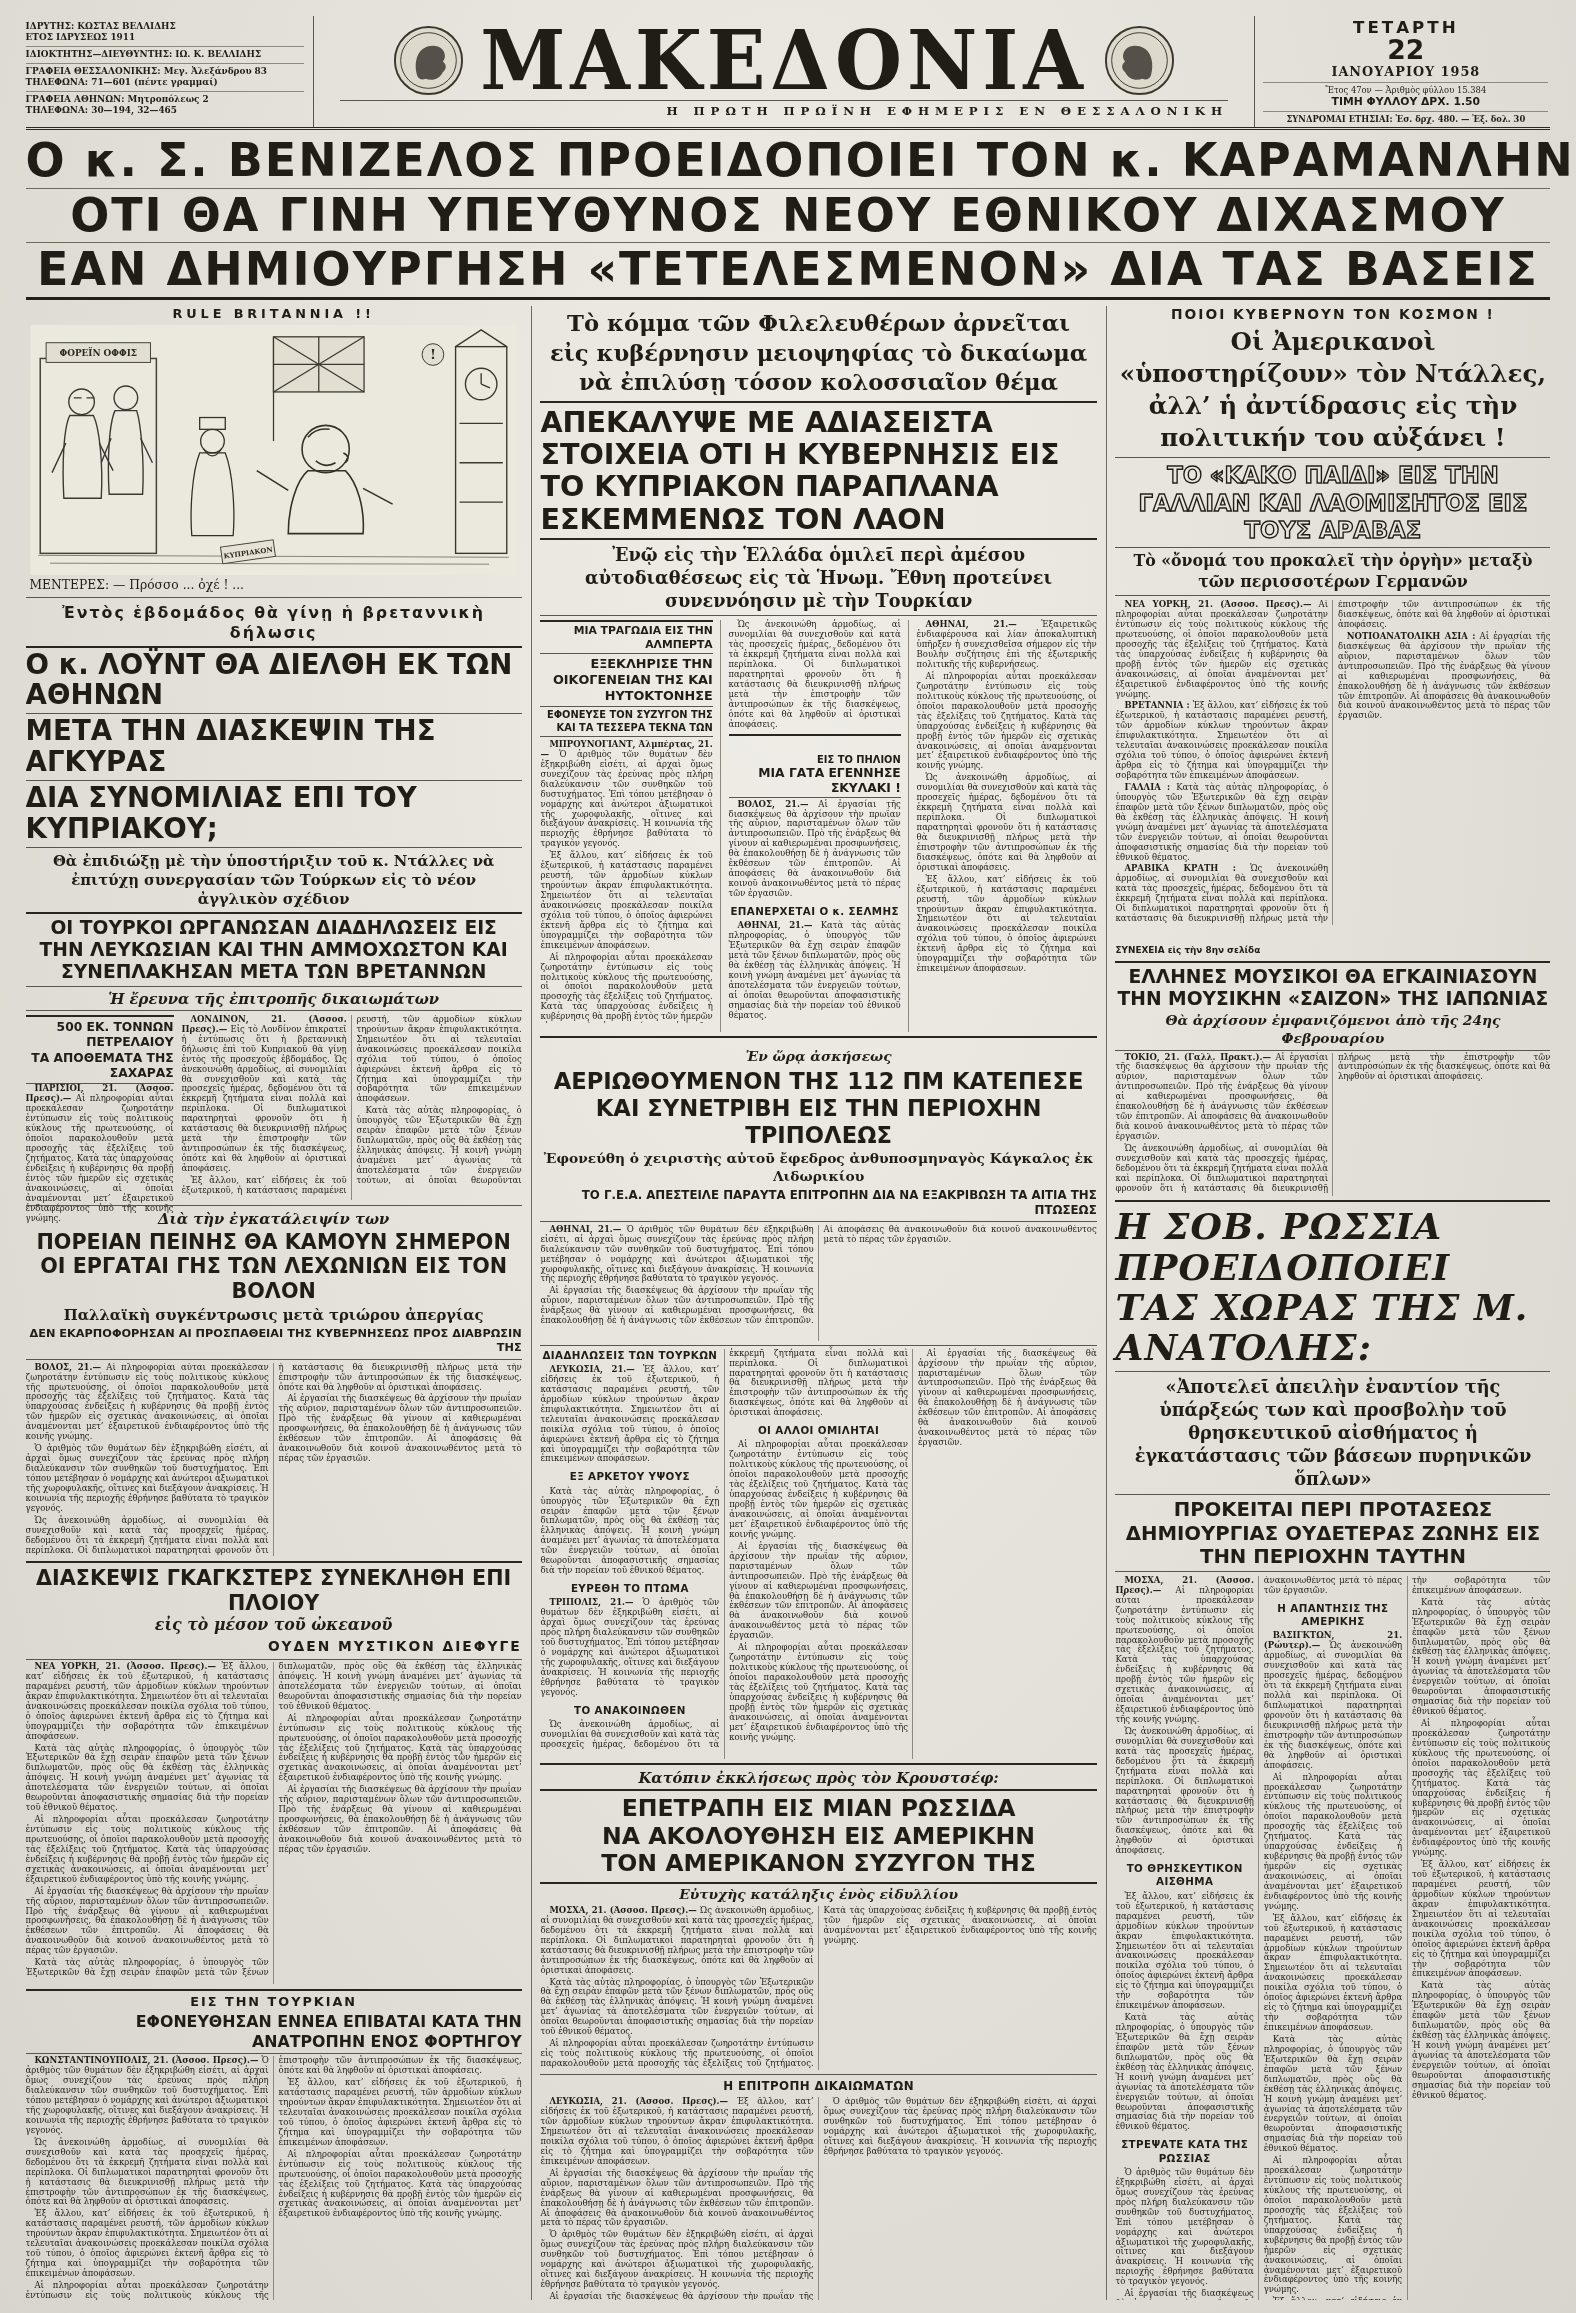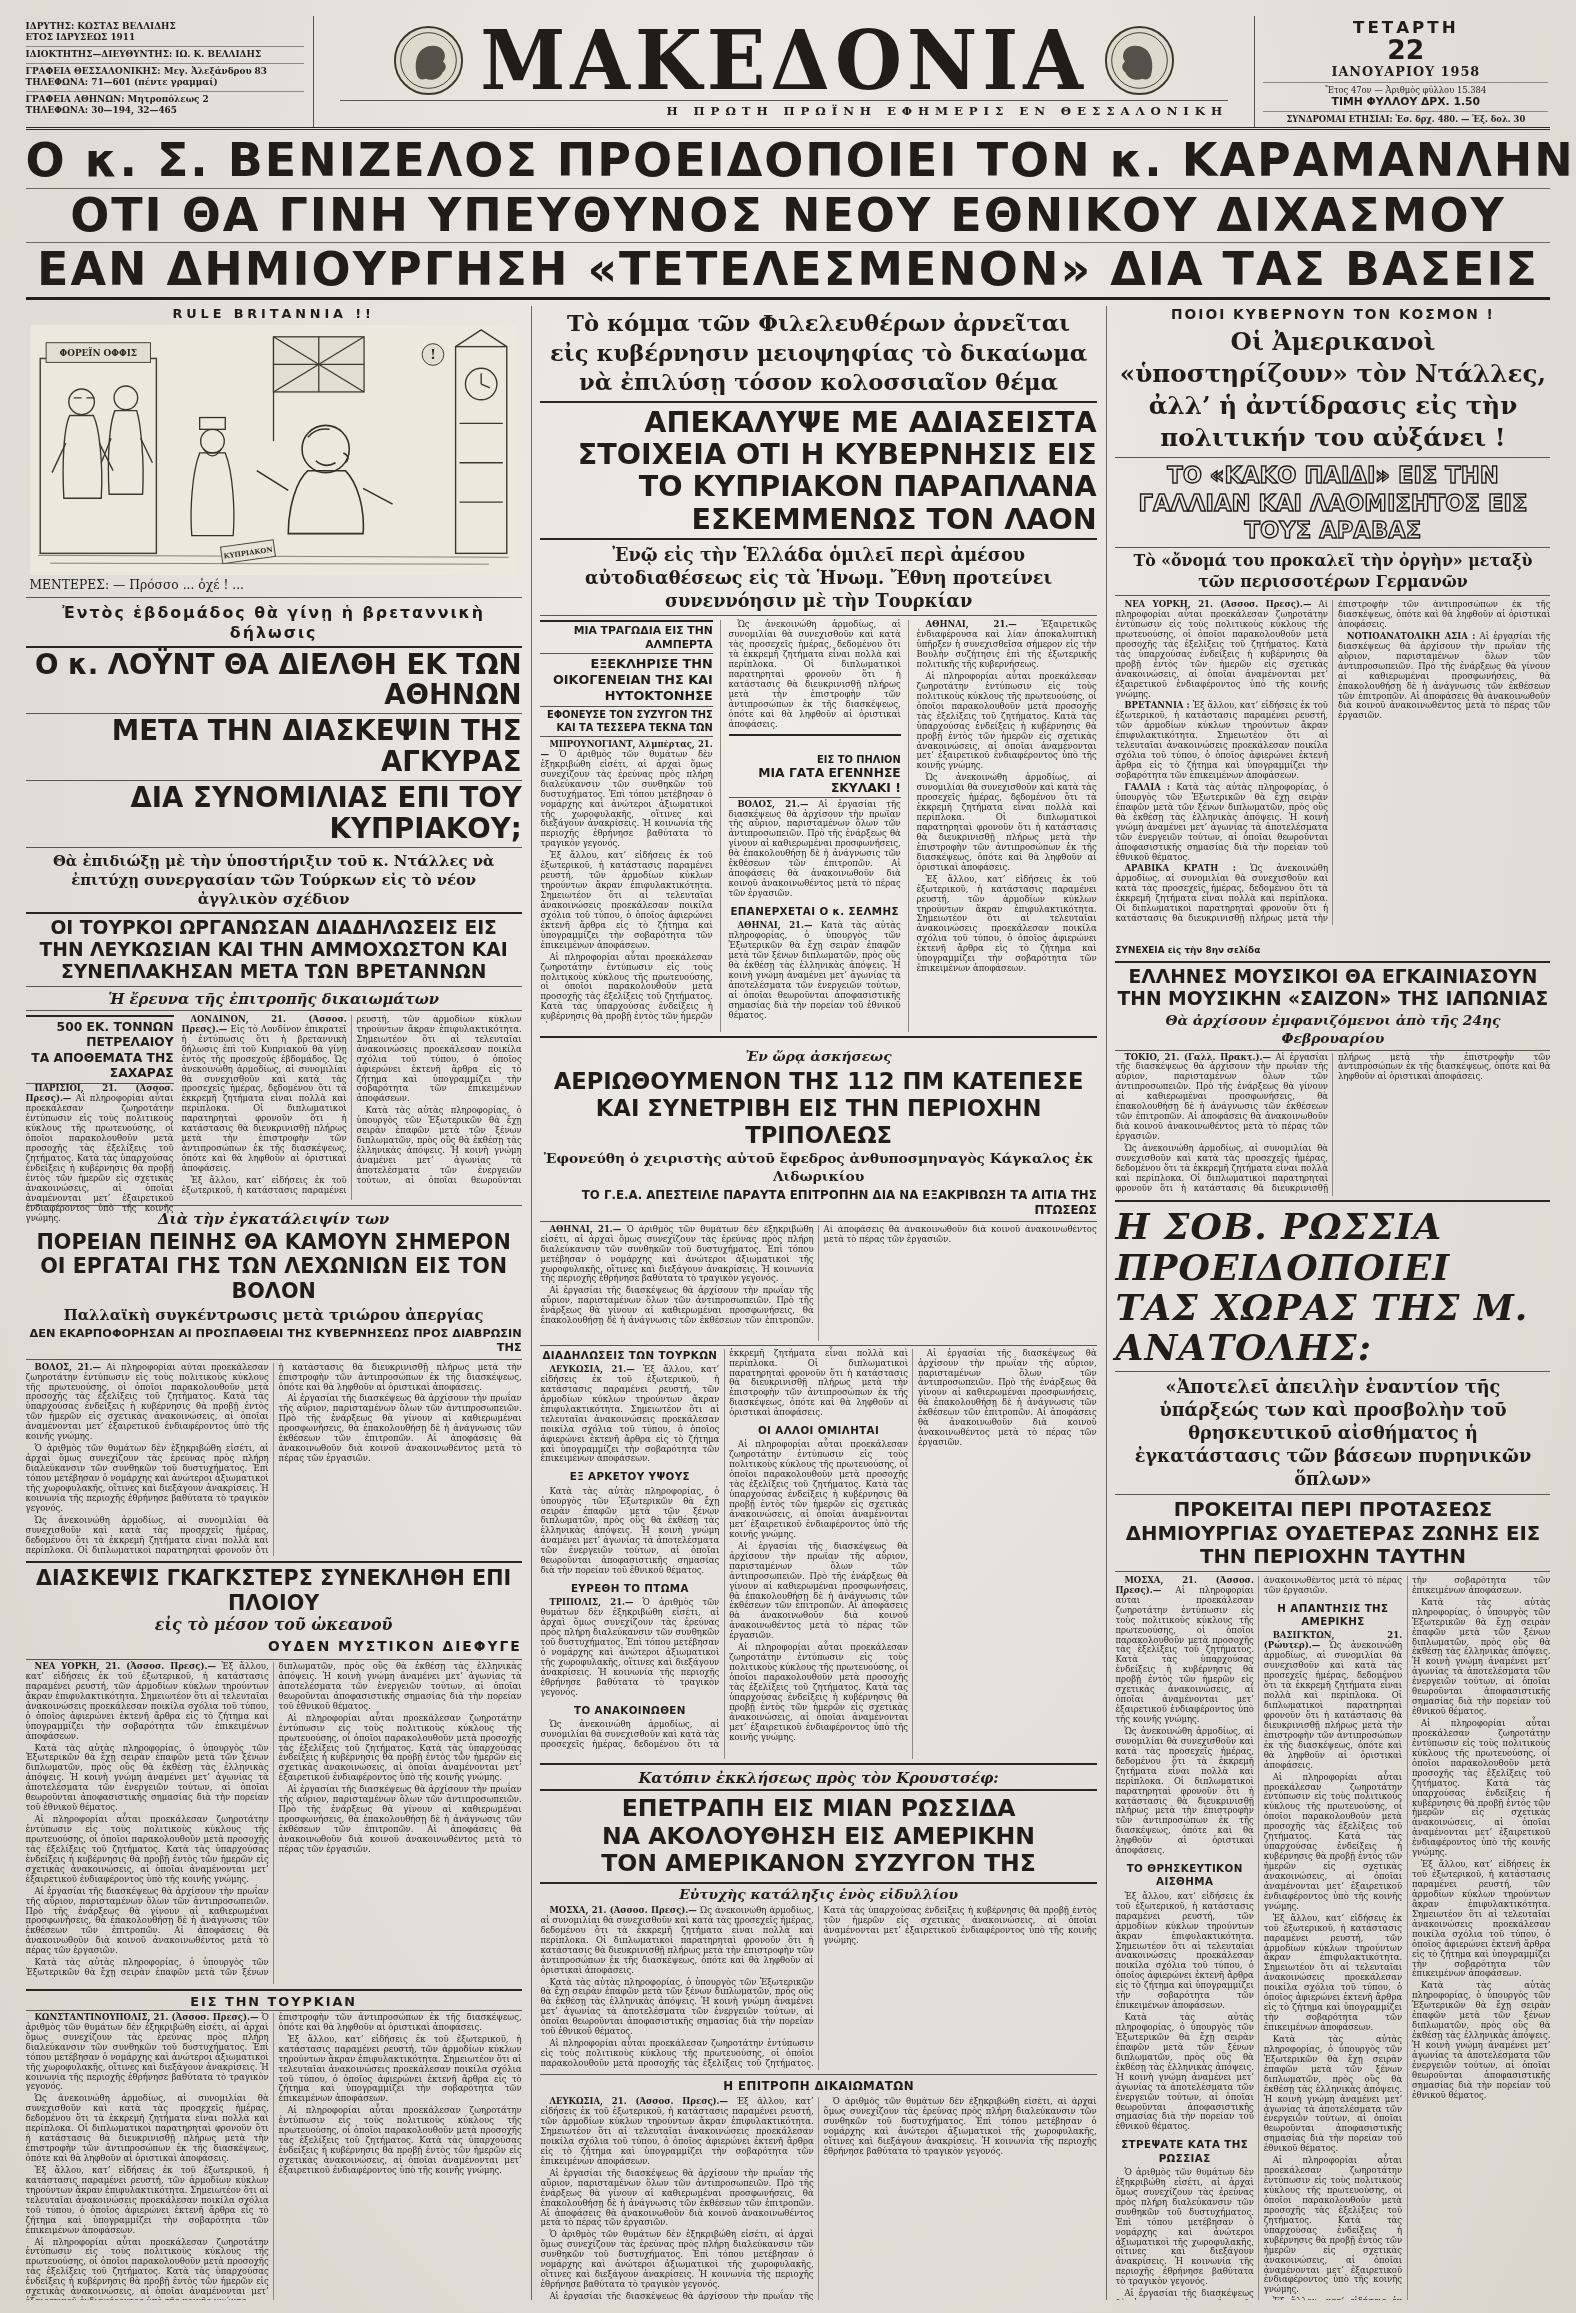--- a/index.html
+++ b/index.html
@@ -36,21 +36,21 @@
   .main{display:grid;grid-template-columns:506px 575px 1fr;height:1994px;overflow:hidden;margin-top:5.9px}
   .colL{border-right:1px solid #6e6a60;padding-right:8.9px;overflow:hidden}
   .colC{border-right:1px solid #6e6a60;padding:0 8.9px;overflow:hidden}
   .colR{padding-left:8.9px;overflow:hidden}
 
   .rule-t{border-top:1px solid #5a564c}
   .rule-b{border-bottom:1px solid #5a564c}
   .thick-t{border-top:2px solid #2a261f}
 
   .kick{font:bold 14.8px/1.25 "DejaVu Sans",sans-serif;text-align:center;letter-spacing:2px}
-  .h-xl{font:bold 27.6px/1.12 "DejaVu Sans",sans-serif;text-align:right}
+  .h-xl{font:bold 27.6px/1.12 "DejaVu Sans",sans-serif;text-align:left}
   .h-lg{font:bold 20.7px/1.18 "DejaVu Sans",sans-serif;text-align:center}
   .h-md{font:bold 14.8px/1.25 "DejaVu Sans",sans-serif;text-align:right}
   .deck-serif{font:bold 16.7px/1.3 "DejaVu Serif",serif;text-align:center}
   .ital{font-style:italic}
 
   .bt{font-size:8.5px;line-height:1.17;text-align:justify;text-indent:8.9px;margin-bottom:2px}
   .dl{font-weight:bold}
   .c1,.c2,.c3{overflow:hidden;column-fill:auto}
   .c2{columns:2;column-gap:9.9px;column-rule:1px solid #8d897e}
   .c3{columns:3;column-gap:9.9px;column-rule:1px solid #8d897e}
@@ -234,20 +234,21 @@
 
             <p class="bt">Κατὰ τὰς αὐτὰς πληροφορίας, ὁ ὑπουργὸς τῶν Ἐξωτερικῶν θὰ ἔχῃ σειρὰν ἐπαφῶν μετὰ τῶν ξένων διπλωματῶν, πρὸς οὓς θὰ ἐκθέσῃ τὰς ἑλληνικὰς ἀπόψεις. Ἡ κοινὴ γνώμη ἀναμένει μετ’ ἀγωνίας τὰ ἀποτελέσματα τῶν ἐνεργειῶν τούτων, αἱ ὁποῖαι θεωροῦνται ἀποφασιστικῆς σημασίας διὰ τὴν πορείαν τοῦ ἐθνικοῦ θέματος.</p>
             <p class="bt">Αἱ πληροφορίαι αὗται προεκάλεσαν ζωηροτάτην ἐντύπωσιν εἰς τοὺς πολιτικοὺς κύκλους τῆς πρωτευούσης, οἱ ὁποῖοι παρακολουθοῦν μετὰ προσοχῆς τὰς ἐξελίξεις τοῦ ζητήματος. Κατὰ τὰς ὑπαρχούσας ἐνδείξεις ἡ κυβέρνησις θὰ προβῇ ἐντὸς τῶν ἡμερῶν εἰς σχετικὰς ἀνακοινώσεις, αἱ ὁποῖαι ἀναμένονται μετ’ ἐξαιρετικοῦ ἐνδιαφέροντος ὑπὸ τῆς κοινῆς γνώμης.</p>
             <p class="bt">Αἱ ἐργασίαι τῆς διασκέψεως θὰ ἀρχίσουν τὴν πρωΐαν τῆς αὔριον, παρισταμένων ὅλων τῶν ἀντιπροσωπειῶν. Πρὸ τῆς ἐνάρξεως θὰ γίνουν αἱ καθιερωμέναι προσφωνήσεις, θὰ ἐπακολουθήσῃ δὲ ἡ ἀνάγνωσις τῶν ἐκθέσεων τῶν ἐπιτροπῶν. Αἱ ἀποφάσεις θὰ ἀνακοινωθοῦν διὰ κοινοῦ ἀνακοινωθέντος μετὰ τὸ πέρας τῶν ἐργασιῶν.</p>
           </div>
         </div>
       </div>
 
       <div class="thick-t" style="margin-top:4.9px;padding-top:3px">
         <div class="kick" style="font-size:12.8px">ΕΙΣ ΤΗΝ ΤΟΥΡΚΙΑΝ</div>
+        <div class="h-md" style="font-size:15.8px;padding:2px 0">ΕΦΟΝΕΥΘΗΣΑΝ ΕΝΝΕΑ ΕΠΙΒΑΤΑΙ ΚΑΤΑ ΤΗΝ ΑΝΑΤΡΟΠΗΝ ΕΝΟΣ ΦΟΡΤΗΓΟΥ</div>
         <div class="c2 rule-t" style="height:366px;padding-top:2px">
           <p class="bt"><b class="dl">ΚΩΝΣΤΑΝΤΙΝΟΥΠΟΛΙΣ, 21. (Ἀσσοσ. Πρεσς).—</b> <span>Ὁ ἀριθμὸς τῶν θυμάτων δὲν ἐξηκριβώθη εἰσέτι, αἱ ἀρχαὶ ὅμως συνεχίζουν τὰς ἐρεύνας πρὸς πλήρη διαλεύκανσιν τῶν συνθηκῶν τοῦ δυστυχήματος. Ἐπὶ τόπου μετέβησαν ὁ νομάρχης καὶ ἀνώτεροι ἀξιωματικοὶ τῆς χωροφυλακῆς, οἵτινες καὶ διεξάγουν ἀνακρίσεις. Ἡ κοινωνία τῆς περιοχῆς ἐθρήνησε βαθύτατα τὸ τραγικὸν γεγονός.</span></p>
           <div>
             <p class="bt">Ὡς ἀνεκοινώθη ἁρμοδίως, αἱ συνομιλίαι θὰ συνεχισθοῦν καὶ κατὰ τὰς προσεχεῖς ἡμέρας, δεδομένου ὅτι τὰ ἐκκρεμῆ ζητήματα εἶναι πολλὰ καὶ περίπλοκα. Οἱ διπλωματικοὶ παρατηρηταὶ φρονοῦν ὅτι ἡ κατάστασις θὰ διευκρινισθῇ πλήρως μετὰ τὴν ἐπιστροφὴν τῶν ἀντιπροσώπων ἐκ τῆς διασκέψεως, ὁπότε καὶ θὰ ληφθοῦν αἱ ὁριστικαὶ ἀποφάσεις.</p>
             <p class="bt">Ἐξ ἄλλου, κατ’ εἰδήσεις ἐκ τοῦ ἐξωτερικοῦ, ἡ κατάστασις παραμένει ρευστή, τῶν ἁρμοδίων κύκλων τηρούντων ἄκραν ἐπιφυλακτικότητα. Σημειωτέον ὅτι αἱ τελευταῖαι ἀνακοινώσεις προεκάλεσαν ποικίλα σχόλια τοῦ τύπου, ὁ ὁποῖος ἀφιερώνει ἐκτενῆ ἄρθρα εἰς τὸ ζήτημα καὶ ὑπογραμμίζει τὴν σοβαρότητα τῶν ἐπικειμένων ἀποφάσεων.</p>
             <p class="bt">Αἱ πληροφορίαι αὗται προεκάλεσαν ζωηροτάτην ἐντύπωσιν εἰς τοὺς πολιτικοὺς κύκλους τῆς πρωτευούσης, οἱ ὁποῖοι παρακολουθοῦν μετὰ προσοχῆς τὰς ἐξελίξεις τοῦ ζητήματος. Κατὰ τὰς ὑπαρχούσας ἐνδείξεις ἡ κυβέρνησις θὰ προβῇ ἐντὸς τῶν ἡμερῶν εἰς σχετικὰς ἀνακοινώσεις, αἱ ὁποῖαι ἀναμένονται μετ’ ἐξαιρετικοῦ ἐνδιαφέροντος ὑπὸ τῆς κοινῆς γνώμης.</p>
 
             <p class="bt">Ὡς ἀνεκοινώθη ἁρμοδίως, αἱ συνομιλίαι θὰ συνεχισθοῦν καὶ κατὰ τὰς προσεχεῖς ἡμέρας, δεδομένου ὅτι τὰ ἐκκρεμῆ ζητήματα εἶναι πολλὰ καὶ περίπλοκα. Οἱ διπλωματικοὶ παρατηρηταὶ φρονοῦν ὅτι ἡ κατάστασις θὰ διευκρινισθῇ πλήρως μετὰ τὴν ἐπιστροφὴν τῶν ἀντιπροσώπων ἐκ τῆς διασκέψεως, ὁπότε καὶ θὰ ληφθοῦν αἱ ὁριστικαὶ ἀποφάσεις.</p>
             <p class="bt">Ἐξ ἄλλου, κατ’ εἰδήσεις ἐκ τοῦ ἐξωτερικοῦ, ἡ κατάστασις παραμένει ρευστή, τῶν ἁρμοδίων κύκλων τηρούντων ἄκραν ἐπιφυλακτικότητα. Σημειωτέον ὅτι αἱ τελευταῖαι ἀνακοινώσεις προεκάλεσαν ποικίλα σχόλια τοῦ τύπου, ὁ ὁποῖος ἀφιερώνει ἐκτενῆ ἄρθρα εἰς τὸ ζήτημα καὶ ὑπογραμμίζει τὴν σοβαρότητα τῶν ἐπικειμένων ἀποφάσεων.</p>
             <p class="bt">Αἱ πληροφορίαι αὗται προεκάλεσαν ζωηροτάτην ἐντύπωσιν εἰς τοὺς πολιτικοὺς κύκλους τῆς πρωτευούσης, οἱ ὁποῖοι παρακολουθοῦν μετὰ προσοχῆς τὰς ἐξελίξεις τοῦ ζητήματος. Κατὰ τὰς ὑπαρχούσας ἐνδείξεις ἡ κυβέρνησις θὰ προβῇ ἐντὸς τῶν ἡμερῶν εἰς σχετικὰς ἀνακοινώσεις, αἱ ὁποῖαι ἀναμένονται μετ’ ἐξαιρετικοῦ ἐνδιαφέροντος ὑπὸ τῆς κοινῆς γνώμης.</p>

